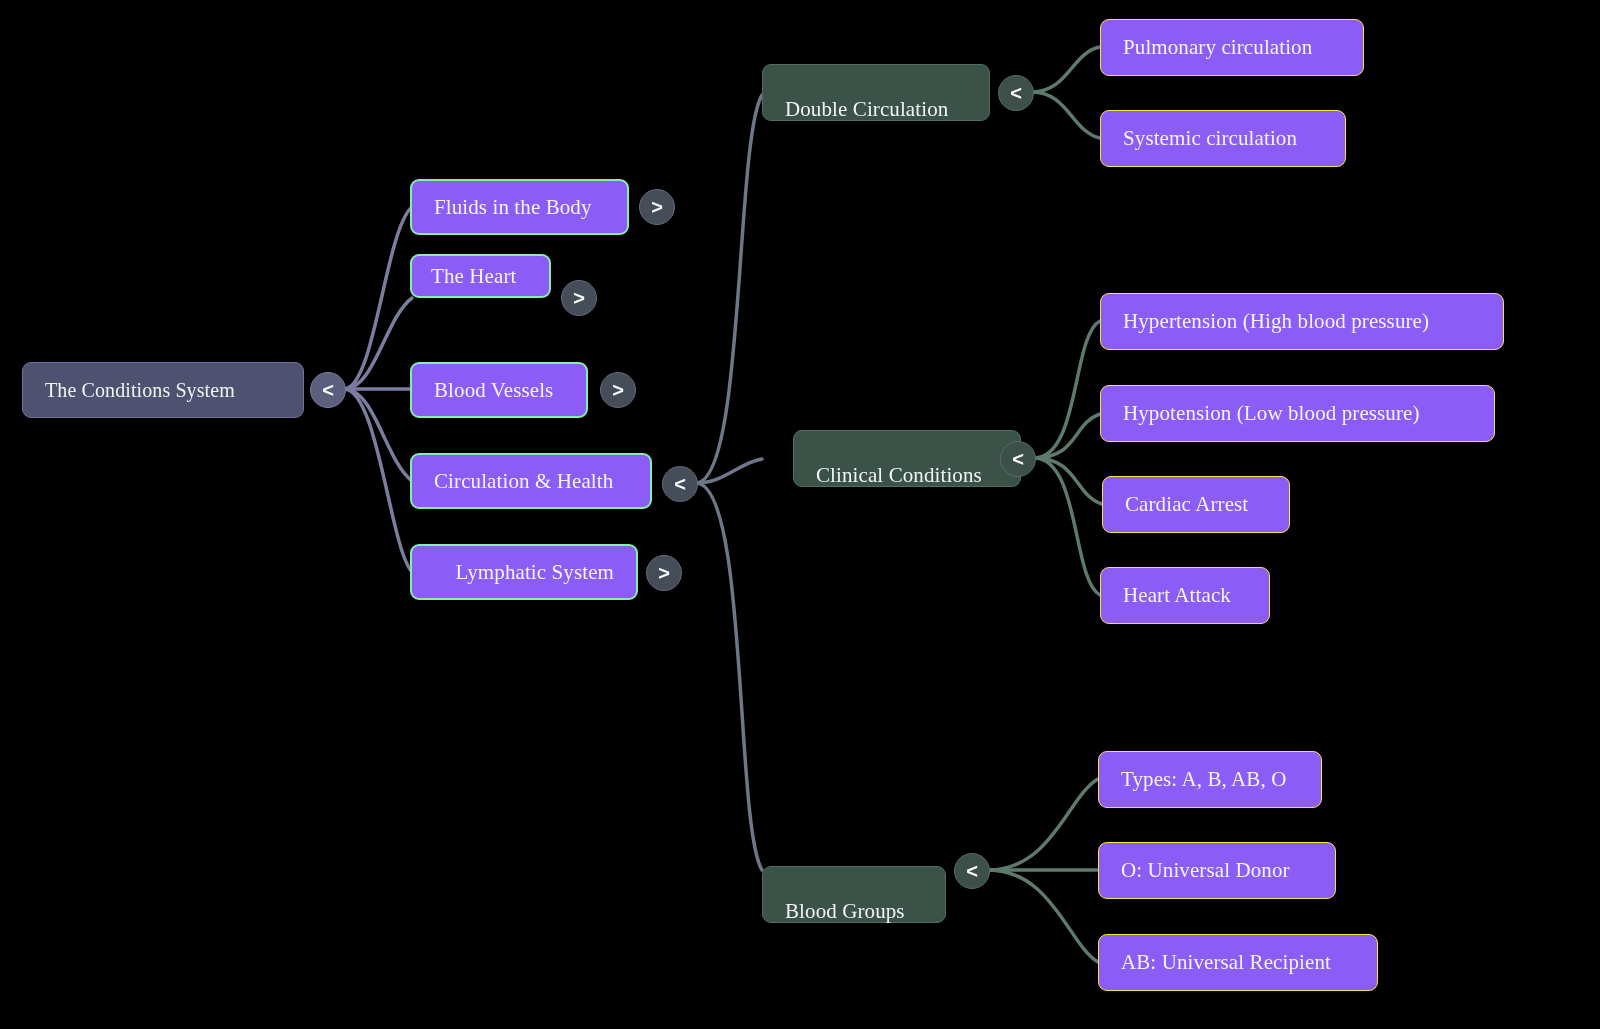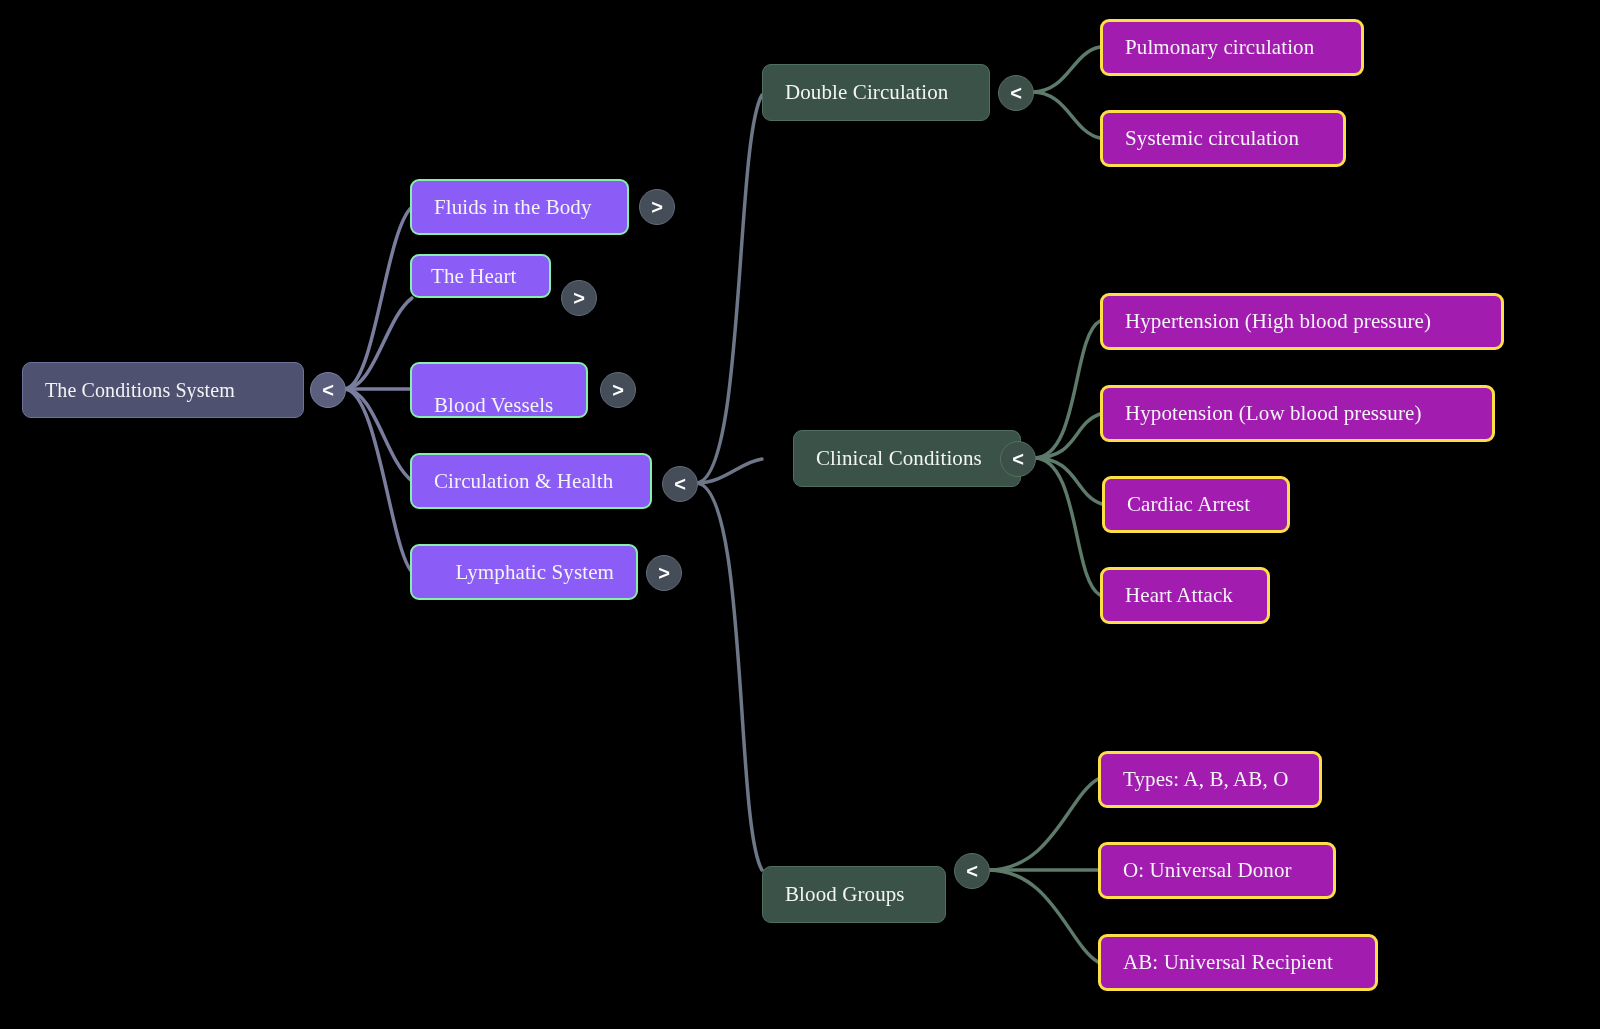--- a/index.html
+++ b/index.html
@@ -42,24 +42,25 @@
     border: 1px solid #6f729a;
     font-size: 20px;
   }
   .node.lvl1 {
     background: #8b5cf6;
     border: 2px solid #86efac;
   }
   .node.lvl2 {
     background: #3a5248;
     border: 1px solid #4f7060;
+    align-items: flex-end;
   }
   .node.lvl3 {
-    background: #a21caf;
-    border: 3px solid #fde047;
+    background: #8b5cf6;
+    border: 1px solid #fde047;
   }
   .toggle {
     position: absolute;
     width: 34px;
     height: 34px;
     border-radius: 50%;
     display: flex;
     align-items: center;
     justify-content: center;
     font-family: "Liberation Sans", sans-serif;
@@ -131,21 +132,21 @@
   <div class="node lvl1" style="left:410px; top:179px; width:219px; height:56px;">
     <span>Fluids in the Body</span>
   </div>
   <div class="toggle slate" style="left:639px; top:189px;">&gt;</div>
 
   <div class="node lvl1" style="left:410px; top:254px; width:141px; height:44px;padding-left:19px;">
     <span>The Heart</span>
   </div>
   <div class="toggle slate" style="left:561px; top:280px;">&gt;</div>
 
-  <div class="node lvl1" style="left:410px; top:362px; width:178px; height:56px;align-items:flex-end;">
+  <div class="node lvl1" style="left:410px; top:362px; width:178px; height:56px;">
     <span>Blood Vessels</span>
   </div>
   <div class="toggle slate" style="left:600px; top:372px;">&gt;</div>
 
   <div class="node lvl1" style="left:410px; top:453px; width:242px; height:56px;">
     <span>Circulation &amp; Health</span>
   </div>
   <div class="toggle slate" style="left:662px; top:466px;">&lt;</div>
 
   <div class="node lvl1" style="left:410px; top:544px; width:228px; height:56px;justify-content:flex-end;">

